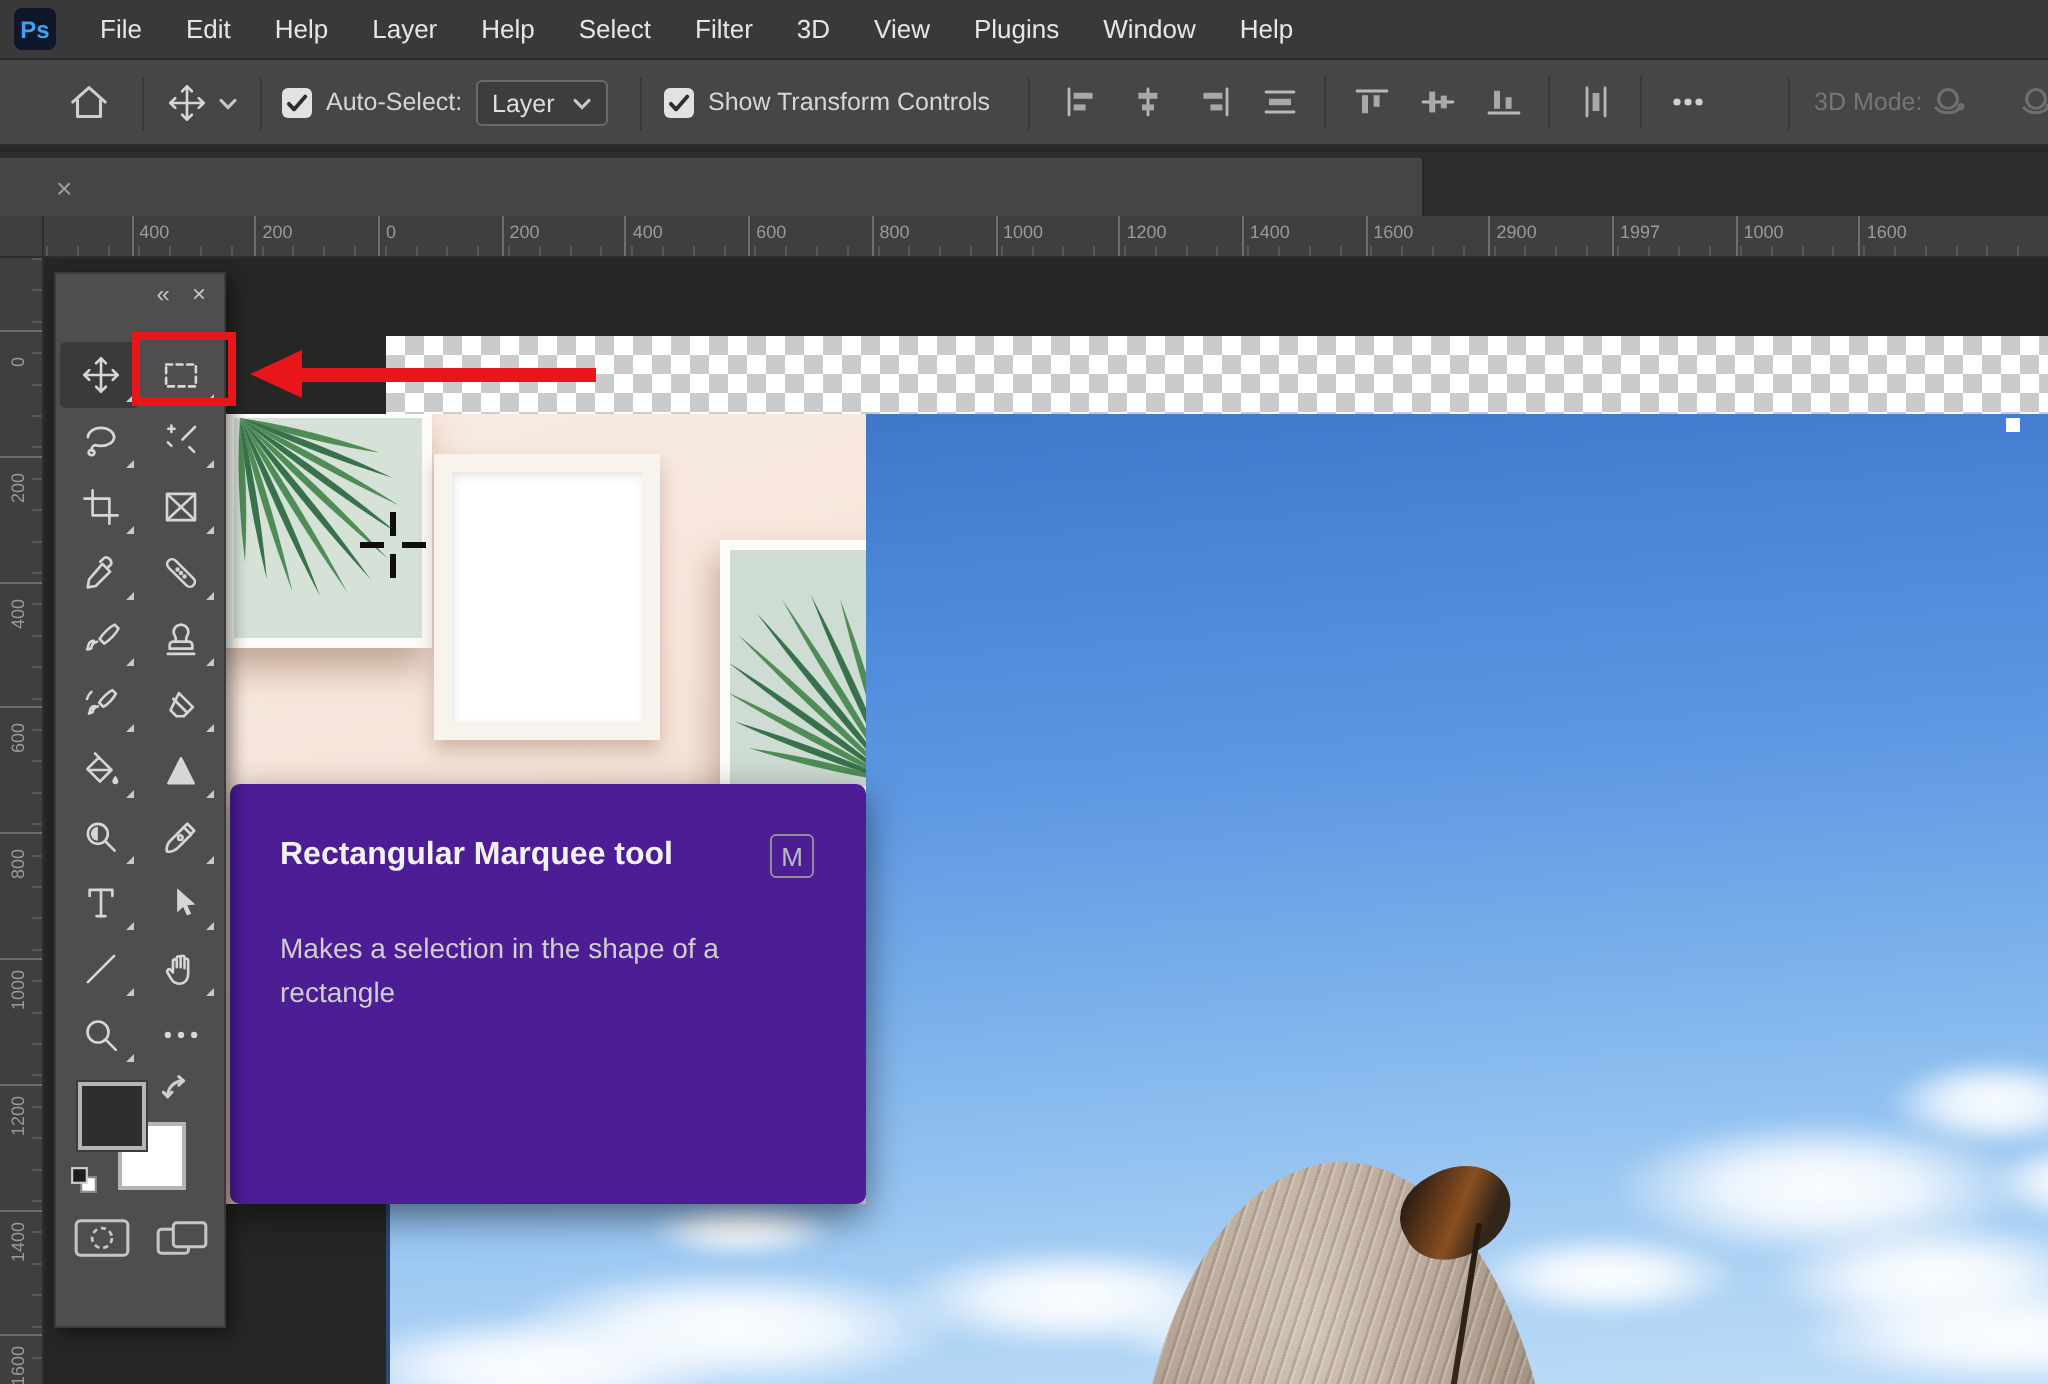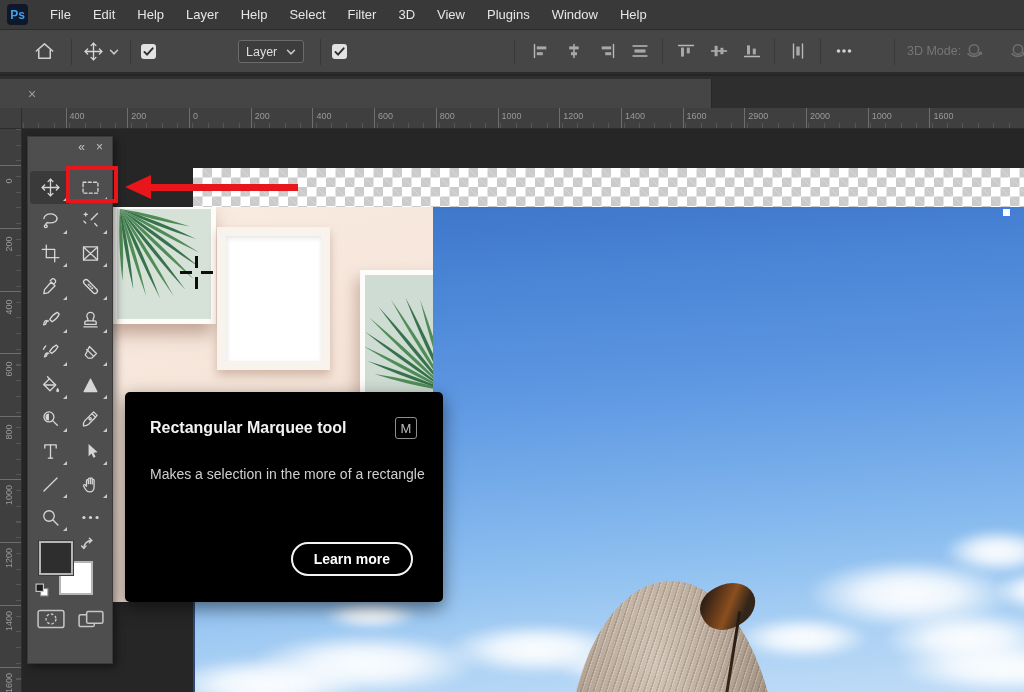--- a/index.html
+++ b/index.html
@@ -83,21 +83,21 @@
   .lframe .mint{position:absolute;inset:5px;overflow:hidden;}
   .lf1{left:0;top:-3px;width:104px;height:120px;box-shadow:-3px 10px 16px rgba(140,100,80,.5);}
   .lf1 .mint{background:#d6e2d8;}
   .lf2{left:248px;top:63px;width:95px;height:128px;box-shadow:-4px 8px 14px rgba(140,100,80,.4);}
   .lf2 .mint{background:#cedcd3;}
   .wframe{position:absolute;left:105px;top:20px;width:113px;height:143px;background:#f8f3ec;
      box-shadow:0 5px 9px rgba(150,110,90,.4);}
   .wframe .inner{position:absolute;inset:9px;background:#ffffff;box-shadow:inset 1px 2px 5px rgba(0,0,0,.1);}
 
   
-  .tooltip{position:absolute;left:125px;top:392px;width:318px;height:210px;background:#000000;
+  .tooltip{position:absolute;left:115px;top:392px;width:318px;height:210px;background:#4c1d95;
      border-radius:5px;box-shadow:0 6px 18px rgba(0,0,0,.5);z-index:20;}
   .tt-title{position:absolute;left:25px;top:27px;color:#f2f2f2;font-size:16px;font-weight:bold;}
   .tt-badge{position:absolute;right:26px;top:25px;width:22px;height:22px;border:1.5px solid #8f8f8f;
      border-radius:3px;color:#bdbdbd;font-size:13px;display:flex;align-items:center;justify-content:center;}
   .tt-body{position:absolute;left:25px;top:72px;width:280px;color:#cfcfcf;font-size:14px;line-height:1.55;}
   .tt-btn{position:absolute;right:30px;bottom:26px;padding:7px 21px;border:2.5px solid #f4f4f4;
      border-radius:18px;color:#fff;font-size:14px;font-weight:bold;background:transparent;}
 
   
   .toolbox{position:absolute;left:27px;top:136px;width:86px;height:528px;background:#4e4e4e;
@@ -162,32 +162,34 @@
         <svg viewBox="0 0 10 8" width="10" height="8" fill="none" stroke="#c9c9c9" stroke-width="1.5" stroke-linecap="round">
           <path d="M1.5 2.2L5 5.8l3.5-3.6"></path>
         </svg>
       </span>
     <span class="ob-div" style="left:130px"></span>
     <span class="checkbox" style="left:141px">
         <svg viewBox="0 0 15 15" width="13" height="13" fill="none" stroke="#2e2e2e" stroke-width="2.2" stroke-linecap="round" stroke-linejoin="round">
           <path d="M2.8 8l3 3.2L12.3 3.8"></path>
         </svg>
       </span>
+    <span class="ob-label" style="left:163px">Auto-Select:</span>
     <div class="dropdown">
       <span>Layer</span>
       <span><svg viewBox="0 0 10 8" width="10" height="8" fill="none" stroke="#c9c9c9" stroke-width="1.5" stroke-linecap="round">
             <path d="M1.5 2.2L5 5.8l3.5-3.6"></path>
           </svg></span>
     </div>
     <span class="ob-div" style="left:320px"></span>
     <span class="checkbox" style="left:332px">
         <svg viewBox="0 0 15 15" width="13" height="13" fill="none" stroke="#2e2e2e" stroke-width="2.2" stroke-linecap="round" stroke-linejoin="round">
           <path d="M2.8 8l3 3.2L12.3 3.8"></path>
         </svg>
       </span>
+    <span class="ob-label" style="left:354px">Show Transform Controls</span>
     <span class="ob-div" style="left:514px"></span>
     <div id="align-items">
         <span class="align-btn">
           <svg viewBox="0 0 18 16" width="18" height="16" fill="#a8a8a8" stroke="#b8b8b8" stroke-width="1.4" stroke-linecap="round">
             <path d="M2.5 1.5v13" fill="none"></path>
             <rect x="4.8" y="3.4" width="9.5" height="3" stroke="none"></rect>
             <rect x="4.8" y="9.2" width="6" height="3" stroke="none"></rect>
           </svg>
         </span>
         <span class="align-btn">
@@ -292,21 +294,21 @@
       <span class="hlabel" style="left: 479.5px;">1000</span>
       <div class="htick" style="left: 537.2px;"></div>
       <span class="hlabel" style="left: 541.2px;">1200</span>
       <div class="htick" style="left: 598.9px;"></div>
       <span class="hlabel" style="left: 602.9px;">1400</span>
       <div class="htick" style="left: 660.6px;"></div>
       <span class="hlabel" style="left: 664.6px;">1600</span>
       <div class="htick" style="left: 722.3px;"></div>
       <span class="hlabel" style="left: 726.3px;">2900</span>
       <div class="htick" style="left: 784px;"></div>
-      <span class="hlabel" style="left: 788px;">2000</span>
+      <span class="hlabel" style="left: 788px;">1997</span>
       <div class="htick" style="left: 845.7px;"></div>
       <span class="hlabel" style="left: 849.7px;">1000</span>
       <div class="htick" style="left: 907.4px;"></div>
       <span class="hlabel" style="left: 911.4px;">1600</span>
     </div>
   <div class="vruler" id="vruler">
       <div class="vtick" style="top: 36px;"></div>
       <span class="vlabel" style="top: 47px;">0</span>
       <div class="vtick" style="top: 98.8px;"></div>
       <span class="vlabel" style="top: 109.8px;">200</span>
@@ -379,22 +381,21 @@
               <path d="M83 116 Q80.0 77.3 68.8 31.2 Q73.3 78.4 83 116 Z" fill="#2f6b44" opacity="0.95"></path>
               <path d="M83 116 Q85.2 81.9 80.4 40.4 Q78.4 82.1 83 116 Z" fill="#49884f" opacity="0.95"></path>
             </svg></div>
       </div>
     </div>
   </div>
 
   <div class="tooltip">
     <div class="tt-title">Rectangular Marquee tool</div>
     <div class="tt-badge">M</div>
-    <div class="tt-body">Makes a selection in the more of a rectangle</div>
-    <button class="tt-btn">Learn more</button>
+    <div class="tt-body">Makes a selection in the shape of a rectangle</div>
   </div>
 
   <div class="toolbox">
     <div class="tb-head">
       <span>«</span>
       <span>×</span>
     </div>
     <div id="tools">
         <div class="cell sel">
           <svg viewBox="0 0 24 24" width="21" height="21" fill="none" stroke="#d6d6d6" stroke-width="1.5" stroke-linecap="round" stroke-linejoin="round">

